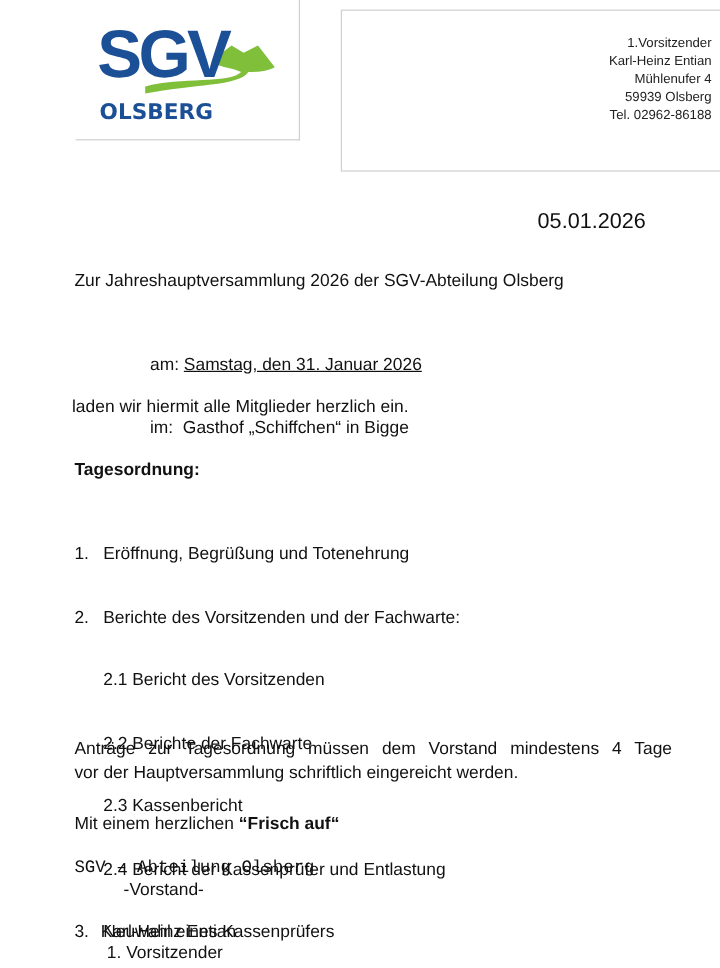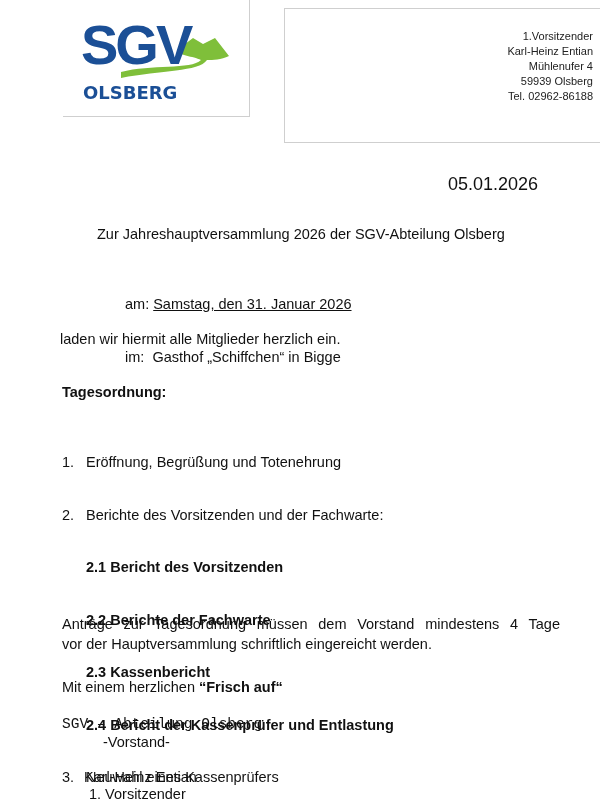--- a/index.html
+++ b/index.html
@@ -9,30 +9,30 @@
   .logo-box { left:63px; top:-2px; width:186px; height:118px;
               border-right:1px solid #cfcfcf; border-bottom:1px solid #cfcfcf; }
   .logo-svg { position:absolute; left:18px; top:10px; }
   .addr-box { left:284px; top:8px; width:330px; height:133px;
               border:1px solid #cfcfcf; }
   .addr-text { position:absolute; right:22px; top:20px; text-align:right;
                font-size:11px; line-height:15px; color:#222; }
   .addr-text div { white-space:pre; }
   .txt { font-size:14.5px; line-height:17.5px; white-space:pre; }
   .date { left:448px; top:176px; font-size:18px; }
-  .intro { left:62px; top:226px;margin-left:35px; }
+  .intro { left:62px; top:226px; }
   .meta { left:125px; top:261px; }
   .meta .row { white-space:pre; }
   .u { text-decoration:underline;text-align:right; }
   .invite { left:60px; top:331px; }
   .agenda-title { left:62px; top:384px; font-weight:bold; font-size:14.5px; }
   .agenda { left:62px; top:419px; }
   .agenda .item { display:flex; }
   .agenda .num { width:24px; }
-  .agenda .sub { padding-left:24px;font-weight:bold; }
+  .agenda .sub { padding-left:24px; }
   .antraege { left:62px; top:614px; width:498px; font-size:14.5px;
               line-height:20px; text-align:justify; }
   .antraege .line1 { text-align-last:justify; }
   .gruss { left:62px; top:679px; }
   .sign1 { left:62px; top:716px;font-family:Liberation Mono, monospace; }
   .sign2 { left:103px; top:734px; }
   .sign3 { left:84px; top:769px; }
   .sign4 { left:89px; top:786px; }
   b { font-weight:bold;margin-top:31px; }
 </style>

